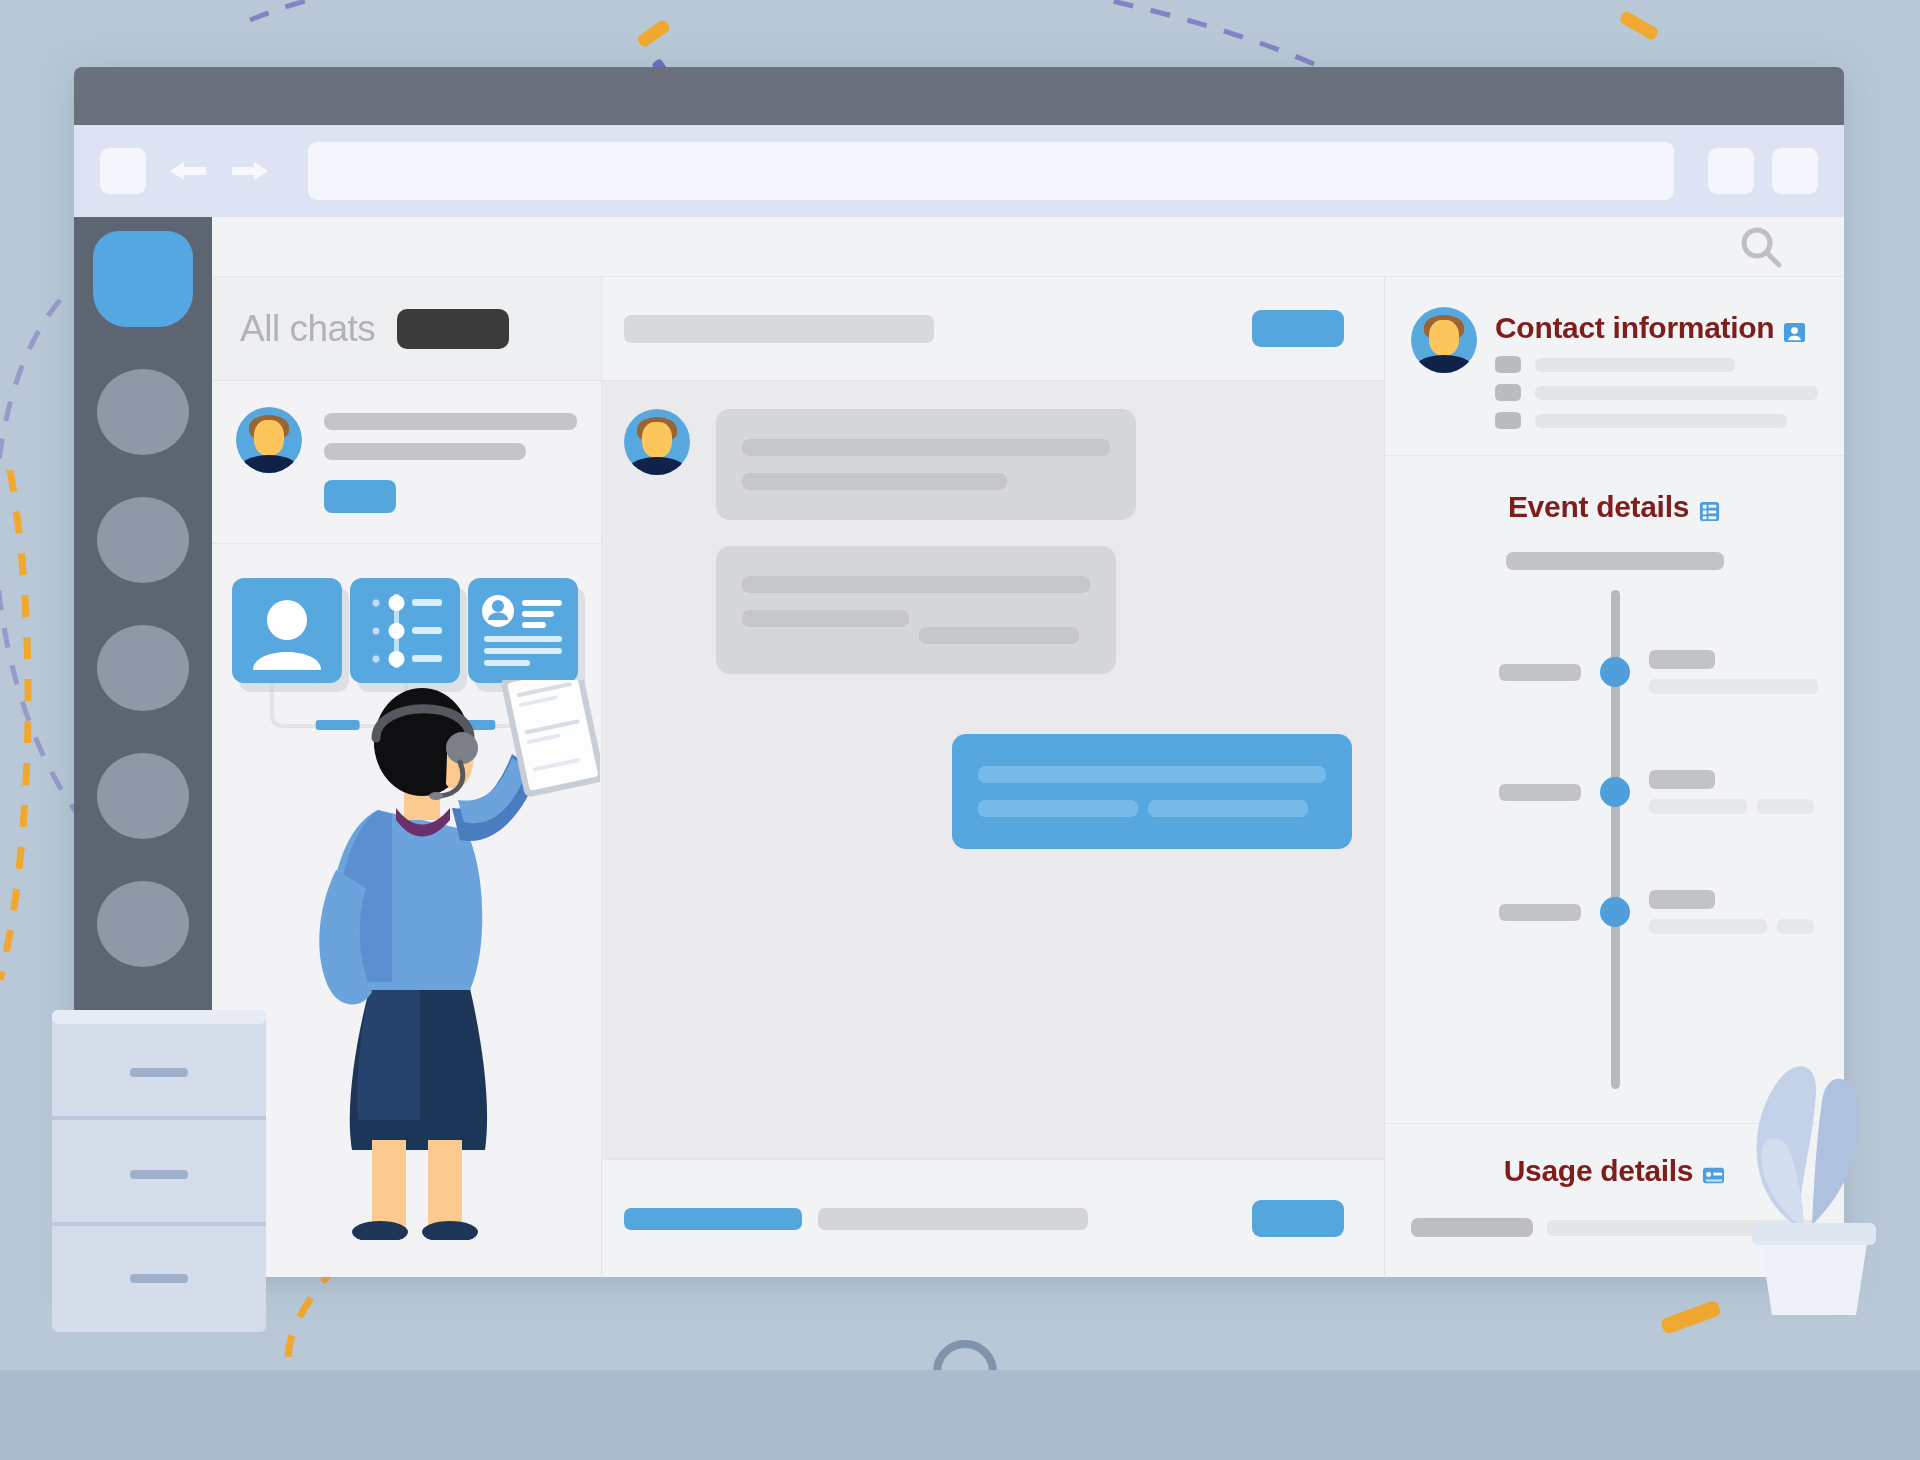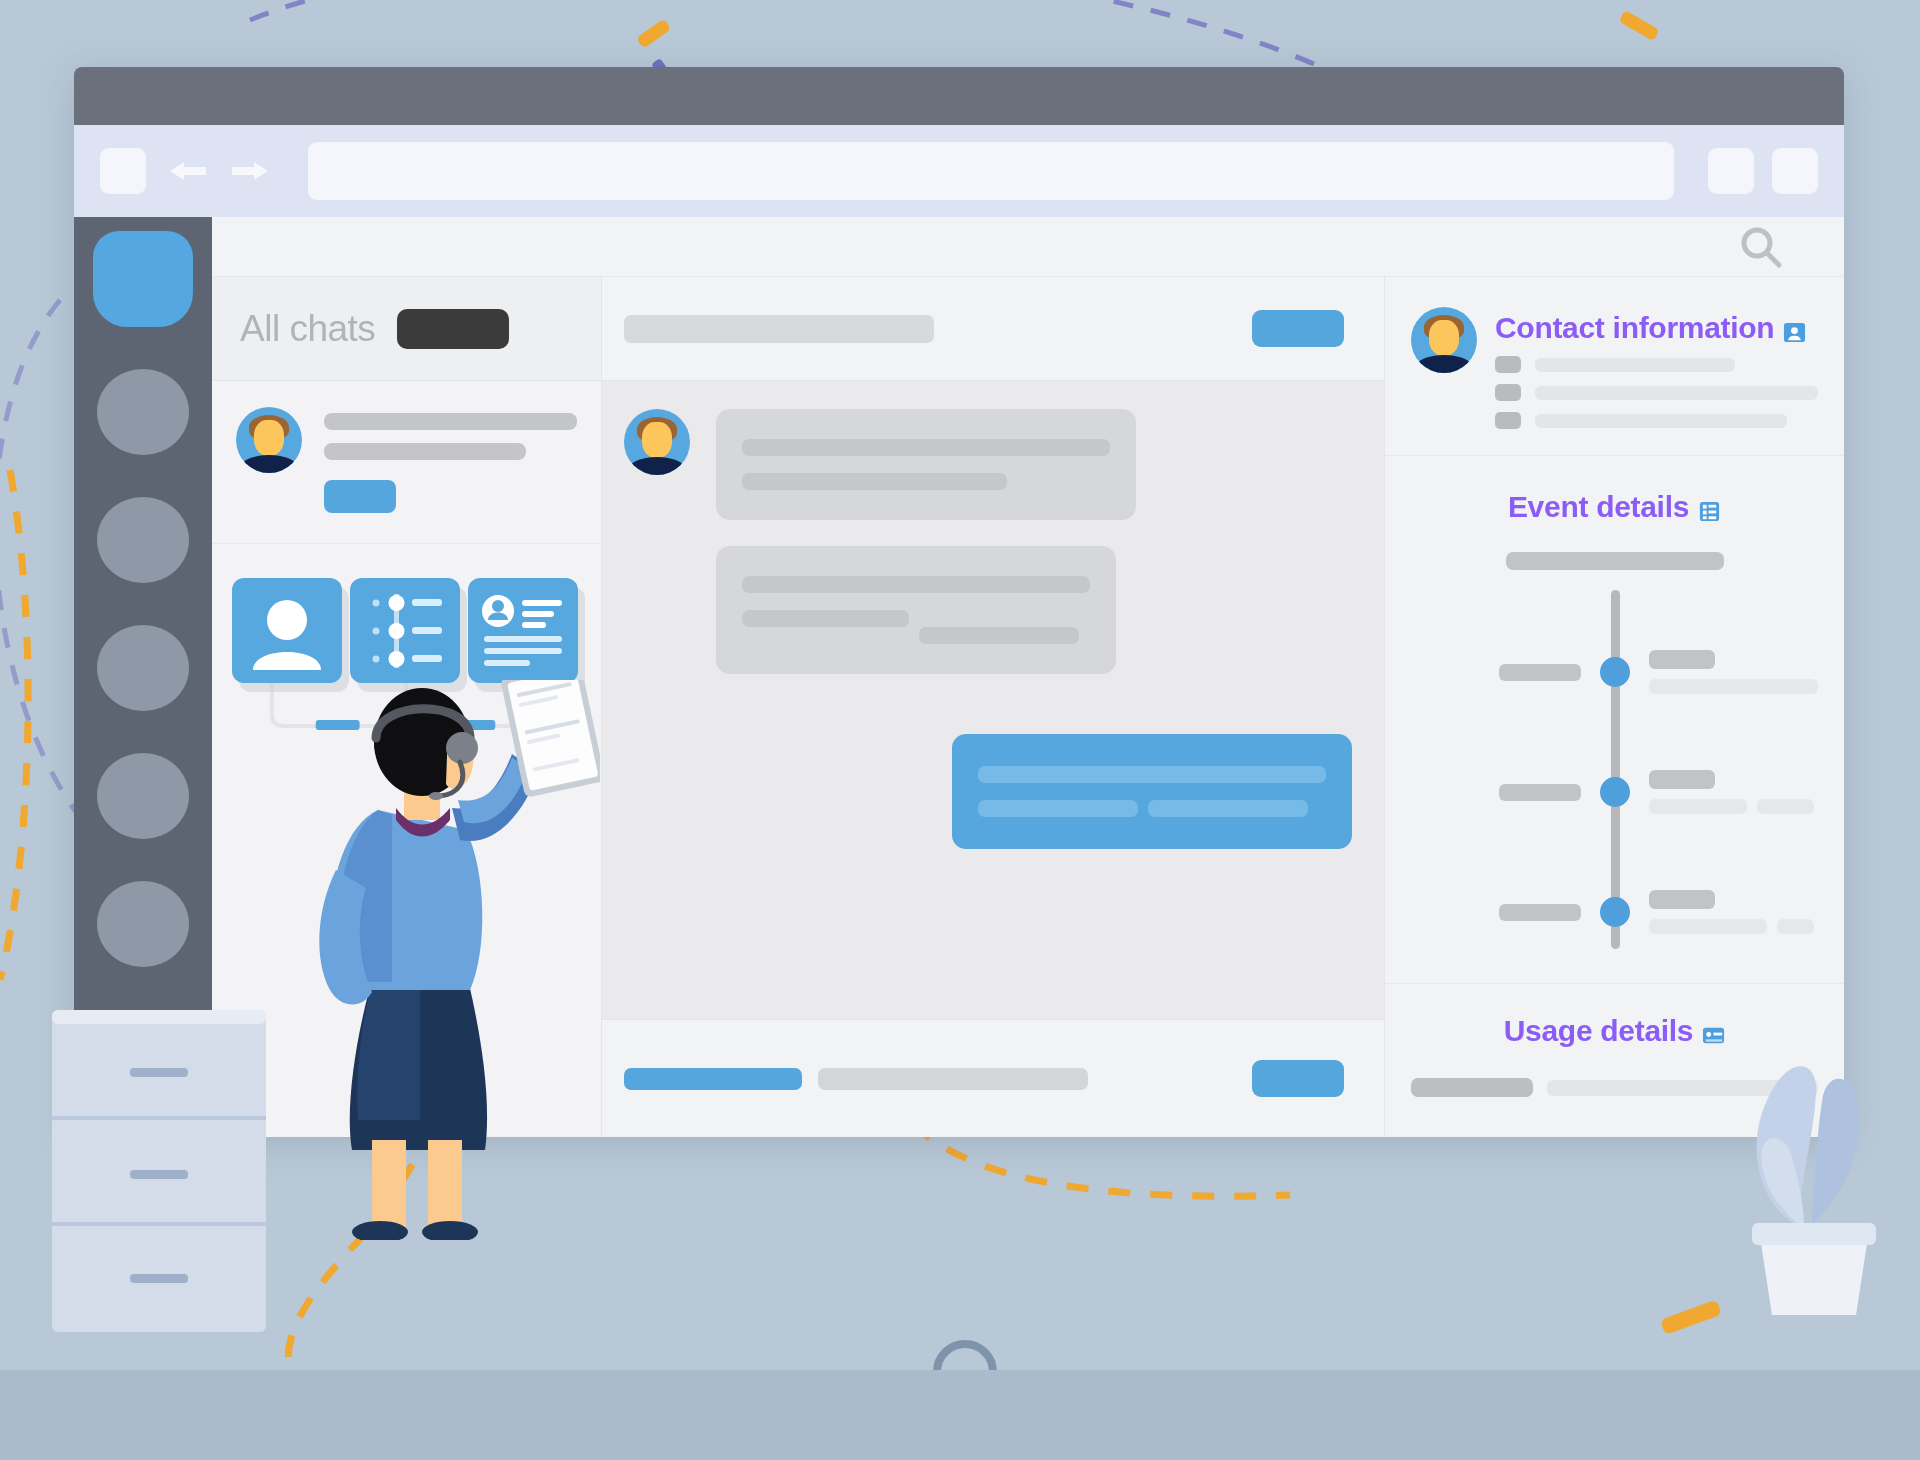--- a/index.html
+++ b/index.html
@@ -45,21 +45,21 @@
     flex: 1 1 auto;
     height: 58px;
     background: #f4f6fb;
     border-radius: 9px;
     margin: 0 16px;
   }
   .tool-right { display:flex; gap:18px; }
 
   
   .app {
-    height: 920px;
+    height: 1060px;
     display: flex;
     background: #f1f2f4;
     overflow: hidden;
     position: relative;
   }
 
   
   .rail {
     width: 138px; flex: 0 0 138px;
     background: #5d6573;
@@ -199,21 +199,21 @@
     background: #f2f3f5;
     border-left: 1px solid #e4e5e7;
     display: flex; flex-direction: column;
   }
   .panel { padding: 0 26px; }
   .panel-contact { padding-top: 30px; padding-bottom: 26px; }
   .contact-top { display: flex; gap: 18px; }
   .avatar-lg { width: 66px; height: 66px; }
   .contact-fields { flex: 1 1 auto; padding-top: 4px; }
   .panel-title {
-    color: #8b5cf6; font-size: 30px; font-weight: 700;
+    color: #7f1d1d; font-size: 30px; font-weight: 700;
     display: flex; align-items: center; gap: 9px; white-space: nowrap;
     letter-spacing: -0.3px;
   }
   .panel-title .ti { display: inline-block; width: 23px; height: 23px; }
   .field-row { display: flex; align-items: center; gap: 14px; margin-top: 11px; }
   .field-key { width: 26px; height: 17px; background: #b9bbbe; border-radius: 5px; flex:0 0 auto;}
   .field-val { height: 14px; background: #e4e5e7; border-radius: 6px; }
 
   .panel-timeline {
     border-top: 1px solid #e6e7e9;

